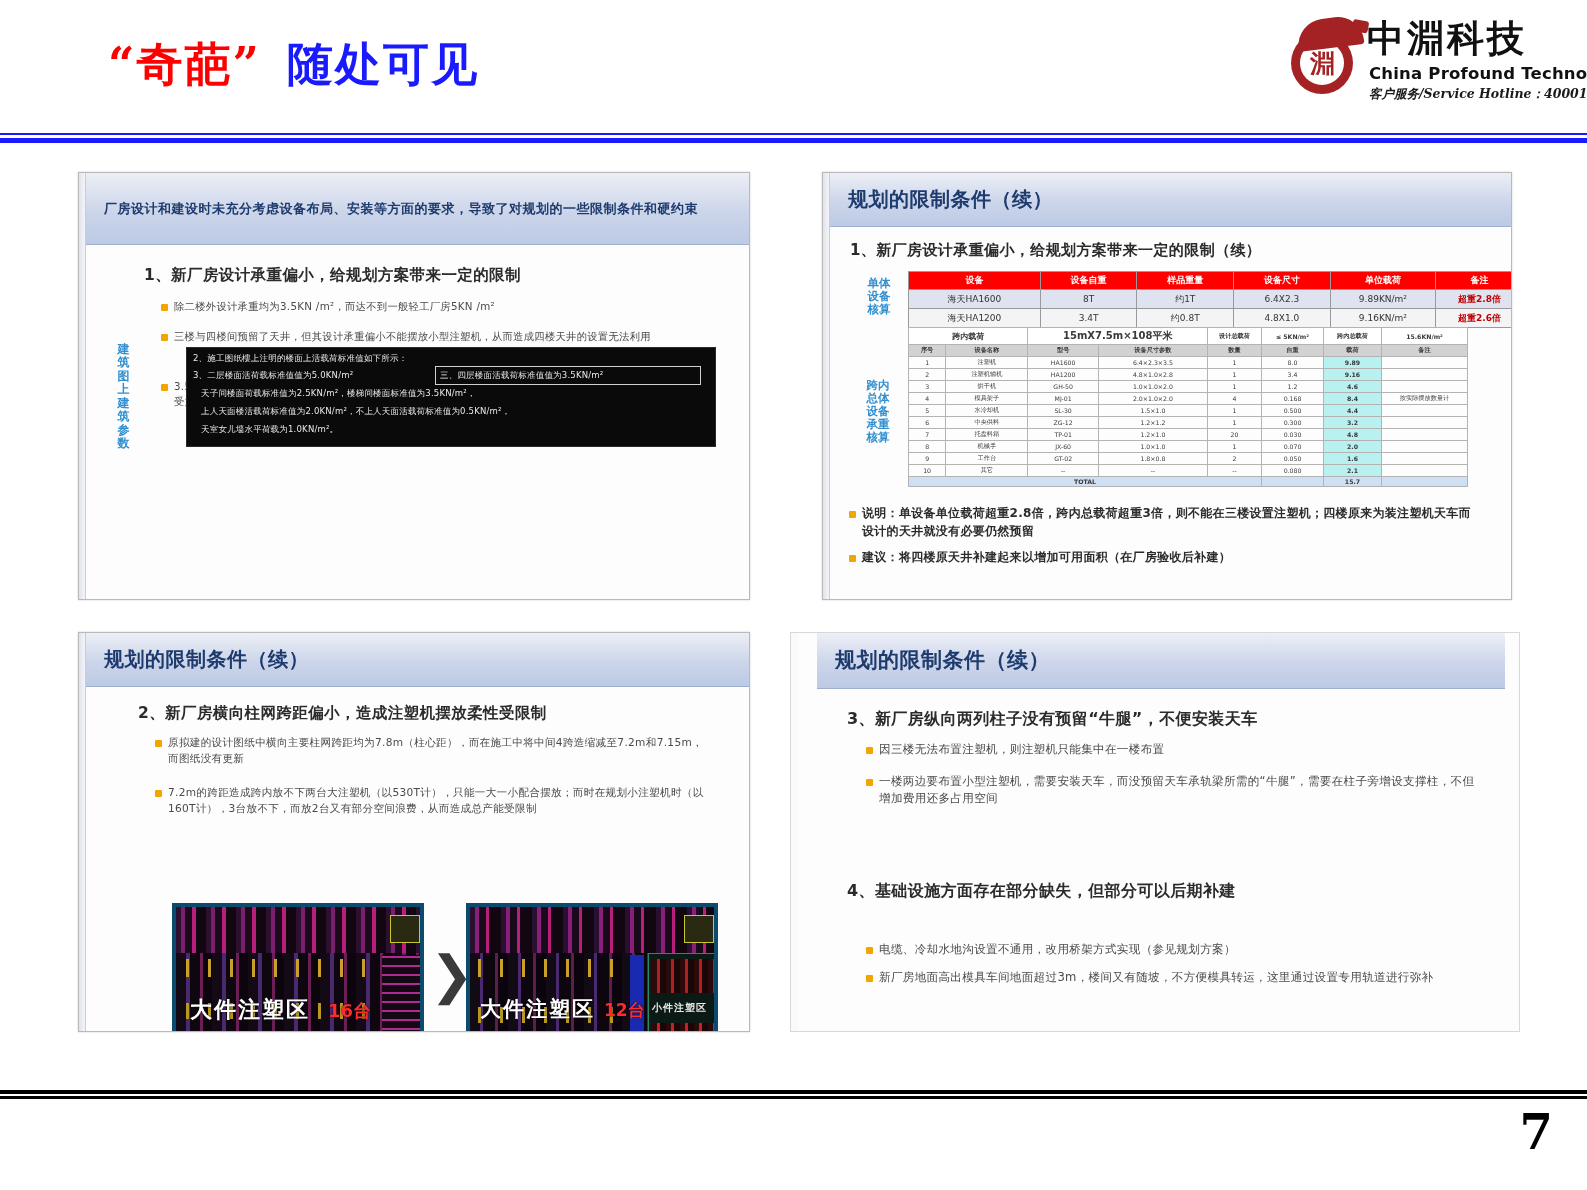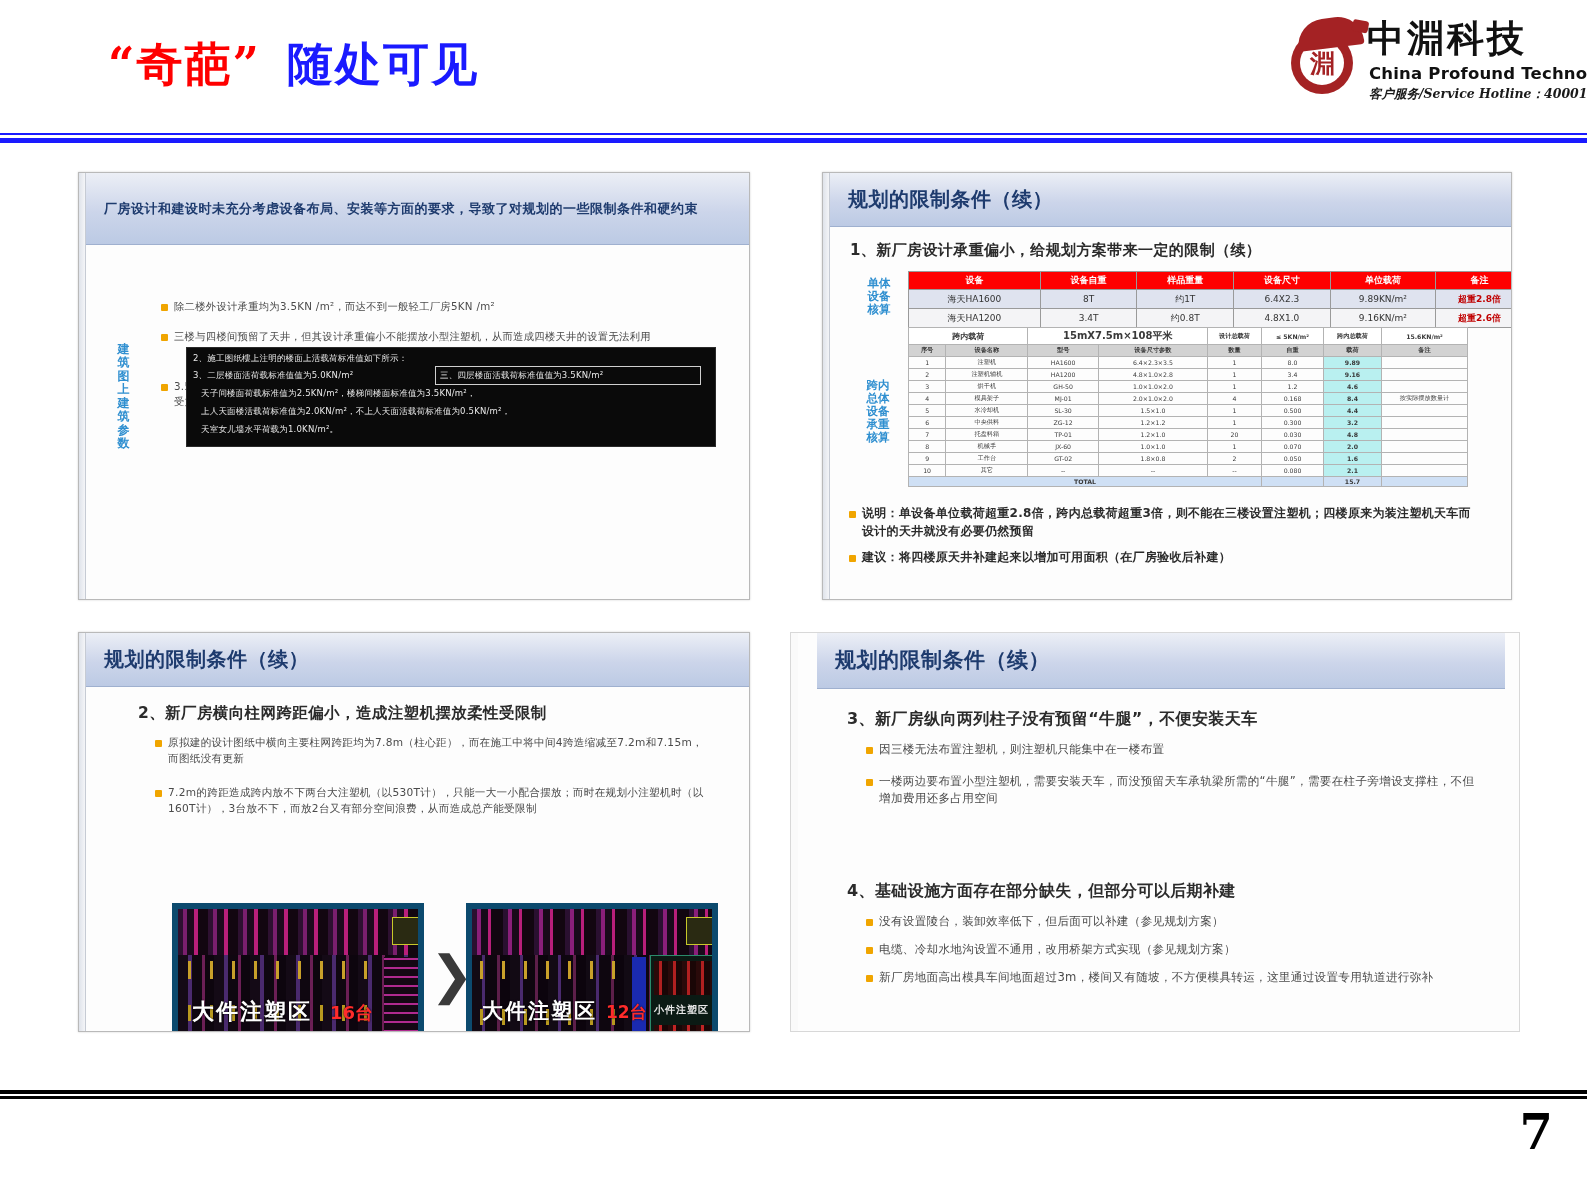--- a/index.html
+++ b/index.html
@@ -212,21 +212,21 @@
   .th-grey { background: #d2d2d2; font-weight: bold; }
   .th-white { background: #ffffff; font-weight: bold; }
   .cyan { background: #b9f0f0; font-weight: bold; }
   .red-t { color: #d41212; font-weight: bold; }
   .total-row td { background: #cfe0f5; font-weight: bold; }
 
   
   .cad {
     position: absolute;
     background: #120a14;
-    border: 6px solid #0c4a6e;
+    border: 4px solid #0c4a6e;
     overflow: hidden;
   }
   .cad .px { position: absolute; }
   .cad .cad-label {
     position: absolute;
     color: #ffffff;
     font-weight: bold;
     letter-spacing: 2px;
     text-shadow: 0 0 2px #000;
     filter: blur(0.4px);
@@ -296,20 +296,21 @@
   <div class="logo-en">China Profound Technology</div>
   <div class="logo-hotline">客户服务/Service Hotline：4000114174</div>
 </div>
 
 <div class="panel" style="left:78px; top:172px; width:672px; height:428px;">
   <div class="panel-edge"></div>
   <div class="panel-head" style="height:72px;">
     <div class="panel-head-title" style="font-size:13px; padding-right:27px;">厂房设计和建设时未充分考虑设备布局、安装等方面的要求，导致了对规划的一些限制条件和硬约束</div>
   </div>
   <div class="panel-body" style="top:72px;">
+    <div class="num-head" style="position:absolute; left:58px; top:20px; font-size:15.5px;">1、新厂房设计承重偏小，给规划方案带来一定的限制</div>
 
     <div class="blt" style="position:absolute; left:88px; top:54px; width:540px; font-size:10.3px;">除二楼外设计承重均为3.5KN /m²，而达不到一般轻工厂房5KN /m²</div>
     <div class="blt" style="position:absolute; left:88px; top:84px; width:540px; font-size:10.3px;">三楼与四楼间预留了天井，但其设计承重偏小不能摆放小型注塑机，从而造成四楼天井的设置无法利用</div>
     <div class="blt" style="position:absolute; left:88px; top:134px; width:540px; font-size:10.3px;">3.5KN /m²的设计承重对摆放普通生产设备也有一定的限制，如喷漆在摆放时要学置放在主梁上，并在原面上增加受力置以分隔重量</div>
 
     <div class="vlabel" style="left:30px; top:98px; width:15px; font-size:12px;">建筑图上建筑参数</div>
 
     <div class="darkbox" style="left:100px; top:102px; width:530px; height:100px;">
       <div class="dline" style="left:6px; top:5px;">2、施工图纸樓上注明的楼面上活载荷标准值如下所示：</div>
       <div class="dline" style="left:6px; top:22px;">3、二层楼面活荷载标准值值为5.0KN/m²</div>
@@ -559,21 +560,20 @@
   <div class="panel-edge" style="background:#fafafa; border-right:none;"></div>
   <div class="panel-head" style="left:26px; right:14px; height:56px;">
     <div class="panel-head-title" style="font-size:21px;">规划的限制条件（续）</div>
   </div>
   <div class="panel-body" style="left:26px; top:56px; right:14px;">
     <div class="num-head" style="position:absolute; left:30px; top:20px; font-size:16px;">3、新厂房纵向两列柱子没有预留“牛腿”，不便安装天车</div>
     <div class="blt" style="position:absolute; left:62px; top:52px; width:600px; font-size:11.6px;">因三楼无法布置注塑机，则注塑机只能集中在一楼布置</div>
     <div class="blt" style="position:absolute; left:62px; top:84px; width:600px; font-size:11.6px;">一楼两边要布置小型注塑机，需要安装天车，而没预留天车承轨梁所需的“牛腿”，需要在柱子旁增设支撑柱，不但增加费用还多占用空间</div>
 
     <div class="num-head" style="position:absolute; left:30px; top:192px; font-size:16px;">4、基础设施方面存在部分缺失，但部分可以后期补建</div>
-    <div class="blt" style="position:absolute; left:62px; top:224px; width:620px; font-size:11.6px;">没有设置陵台，装卸效率低下，但后面可以补建（参见规划方案）</div>
     <div class="blt" style="position:absolute; left:62px; top:252px; width:620px; font-size:11.6px;">电缆、冷却水地沟设置不通用，改用桥架方式实现（参见规划方案）</div>
     <div class="blt" style="position:absolute; left:62px; top:280px; width:620px; font-size:11.6px;">新厂房地面高出模具车间地面超过3m，楼间又有随坡，不方便模具转运，这里通过设置专用轨道进行弥补</div>
   </div>
 </div>
 
 <div class="footer-rule">
   <div class="fr1"></div>
   <div class="fr2"></div>
 </div>
 <div class="page-no">7</div>

